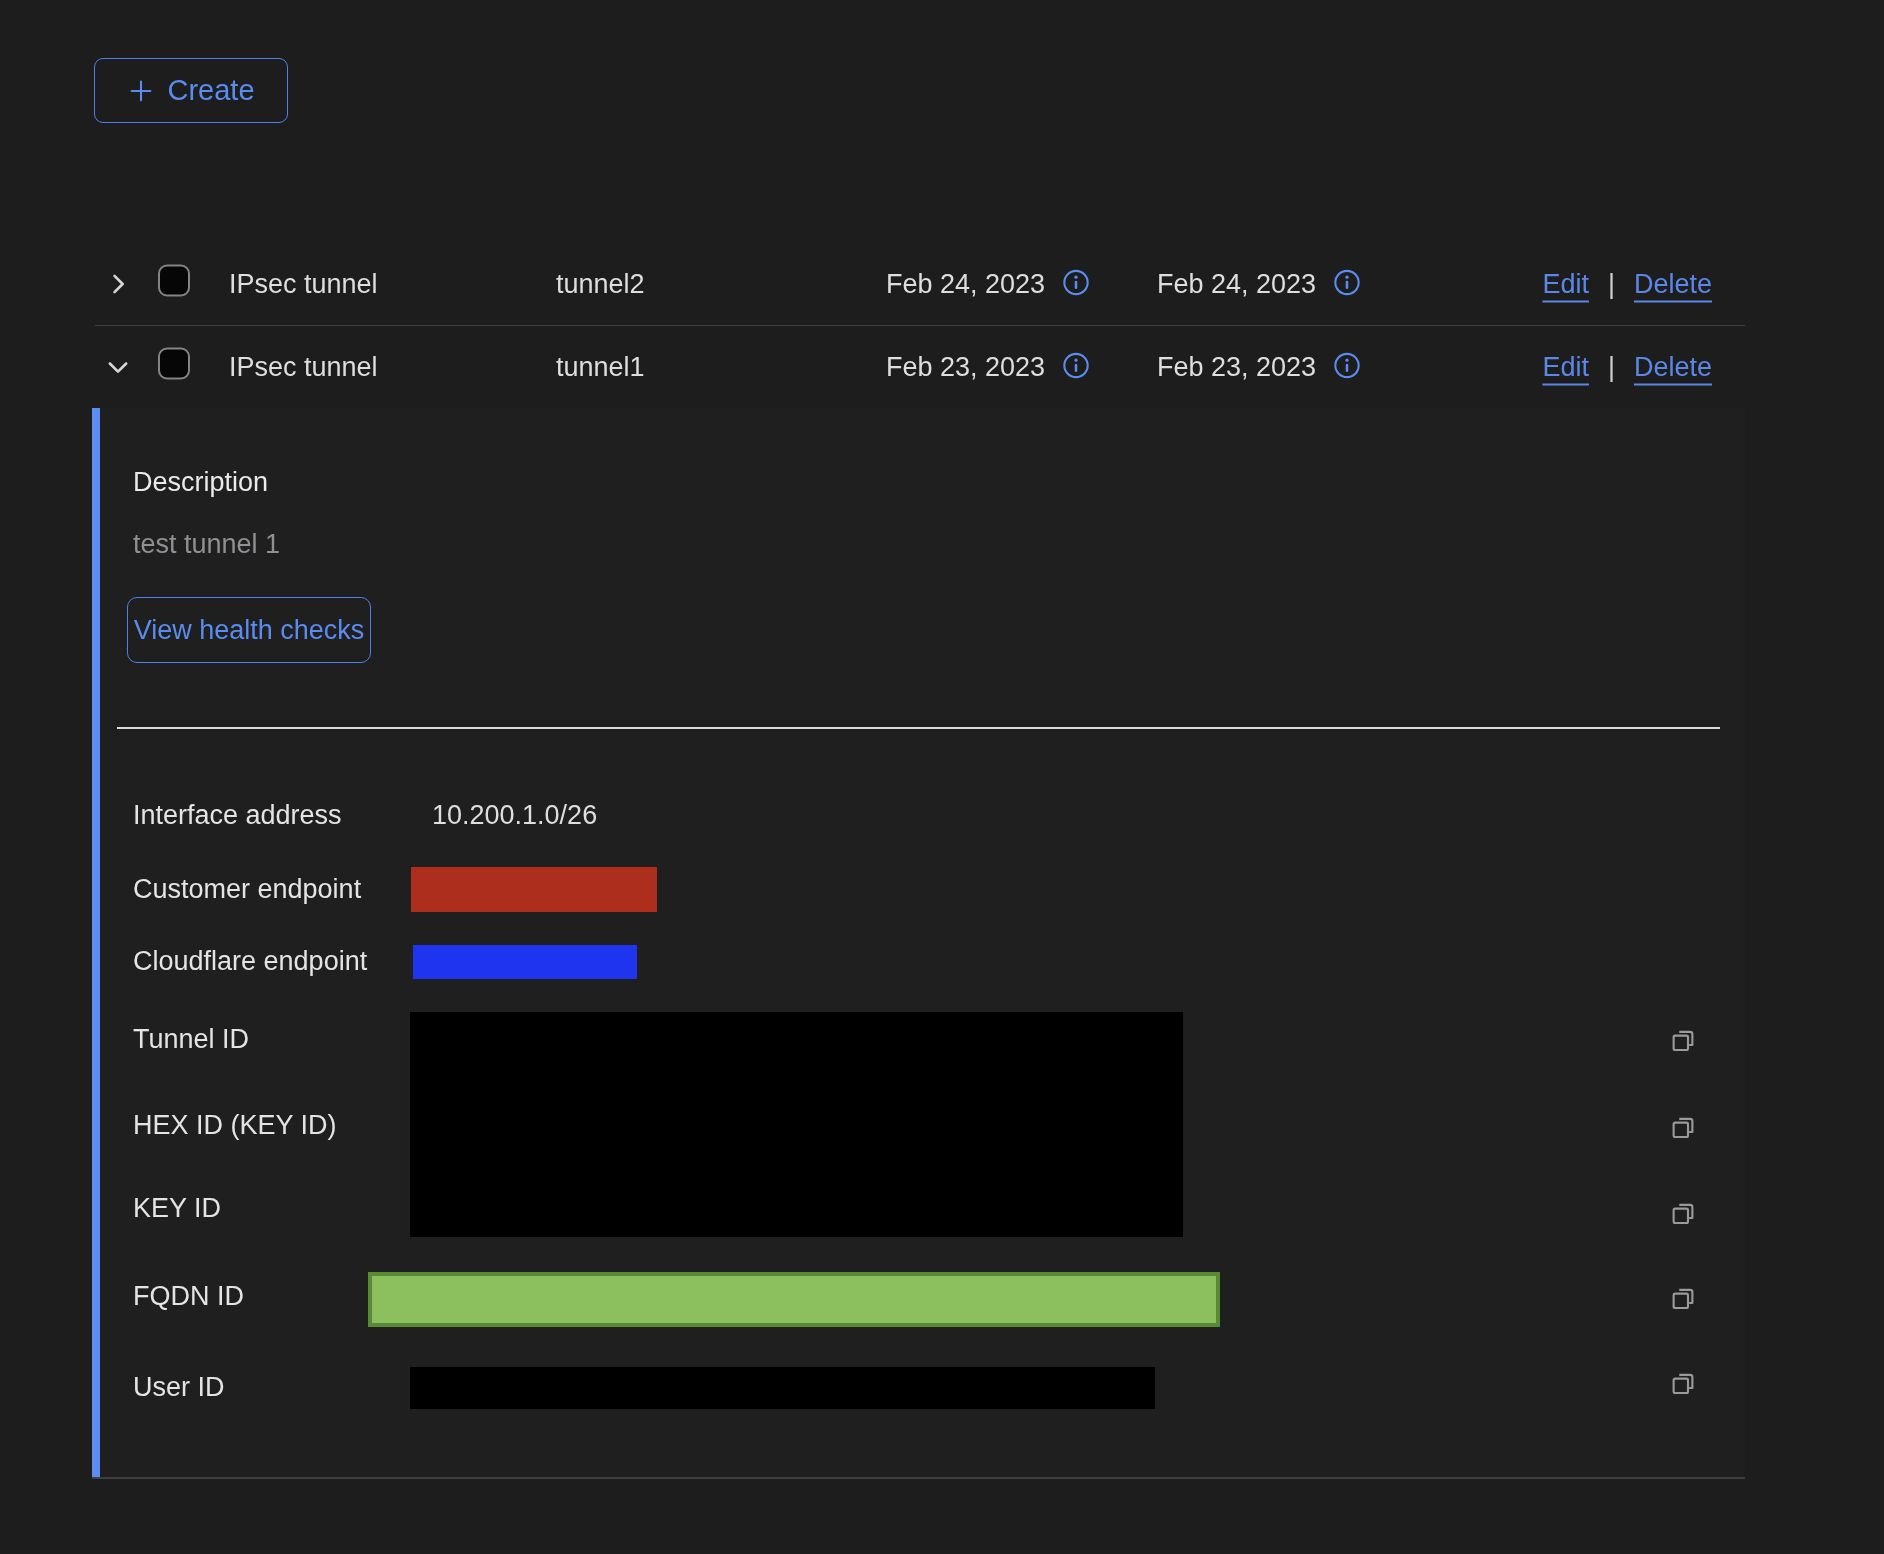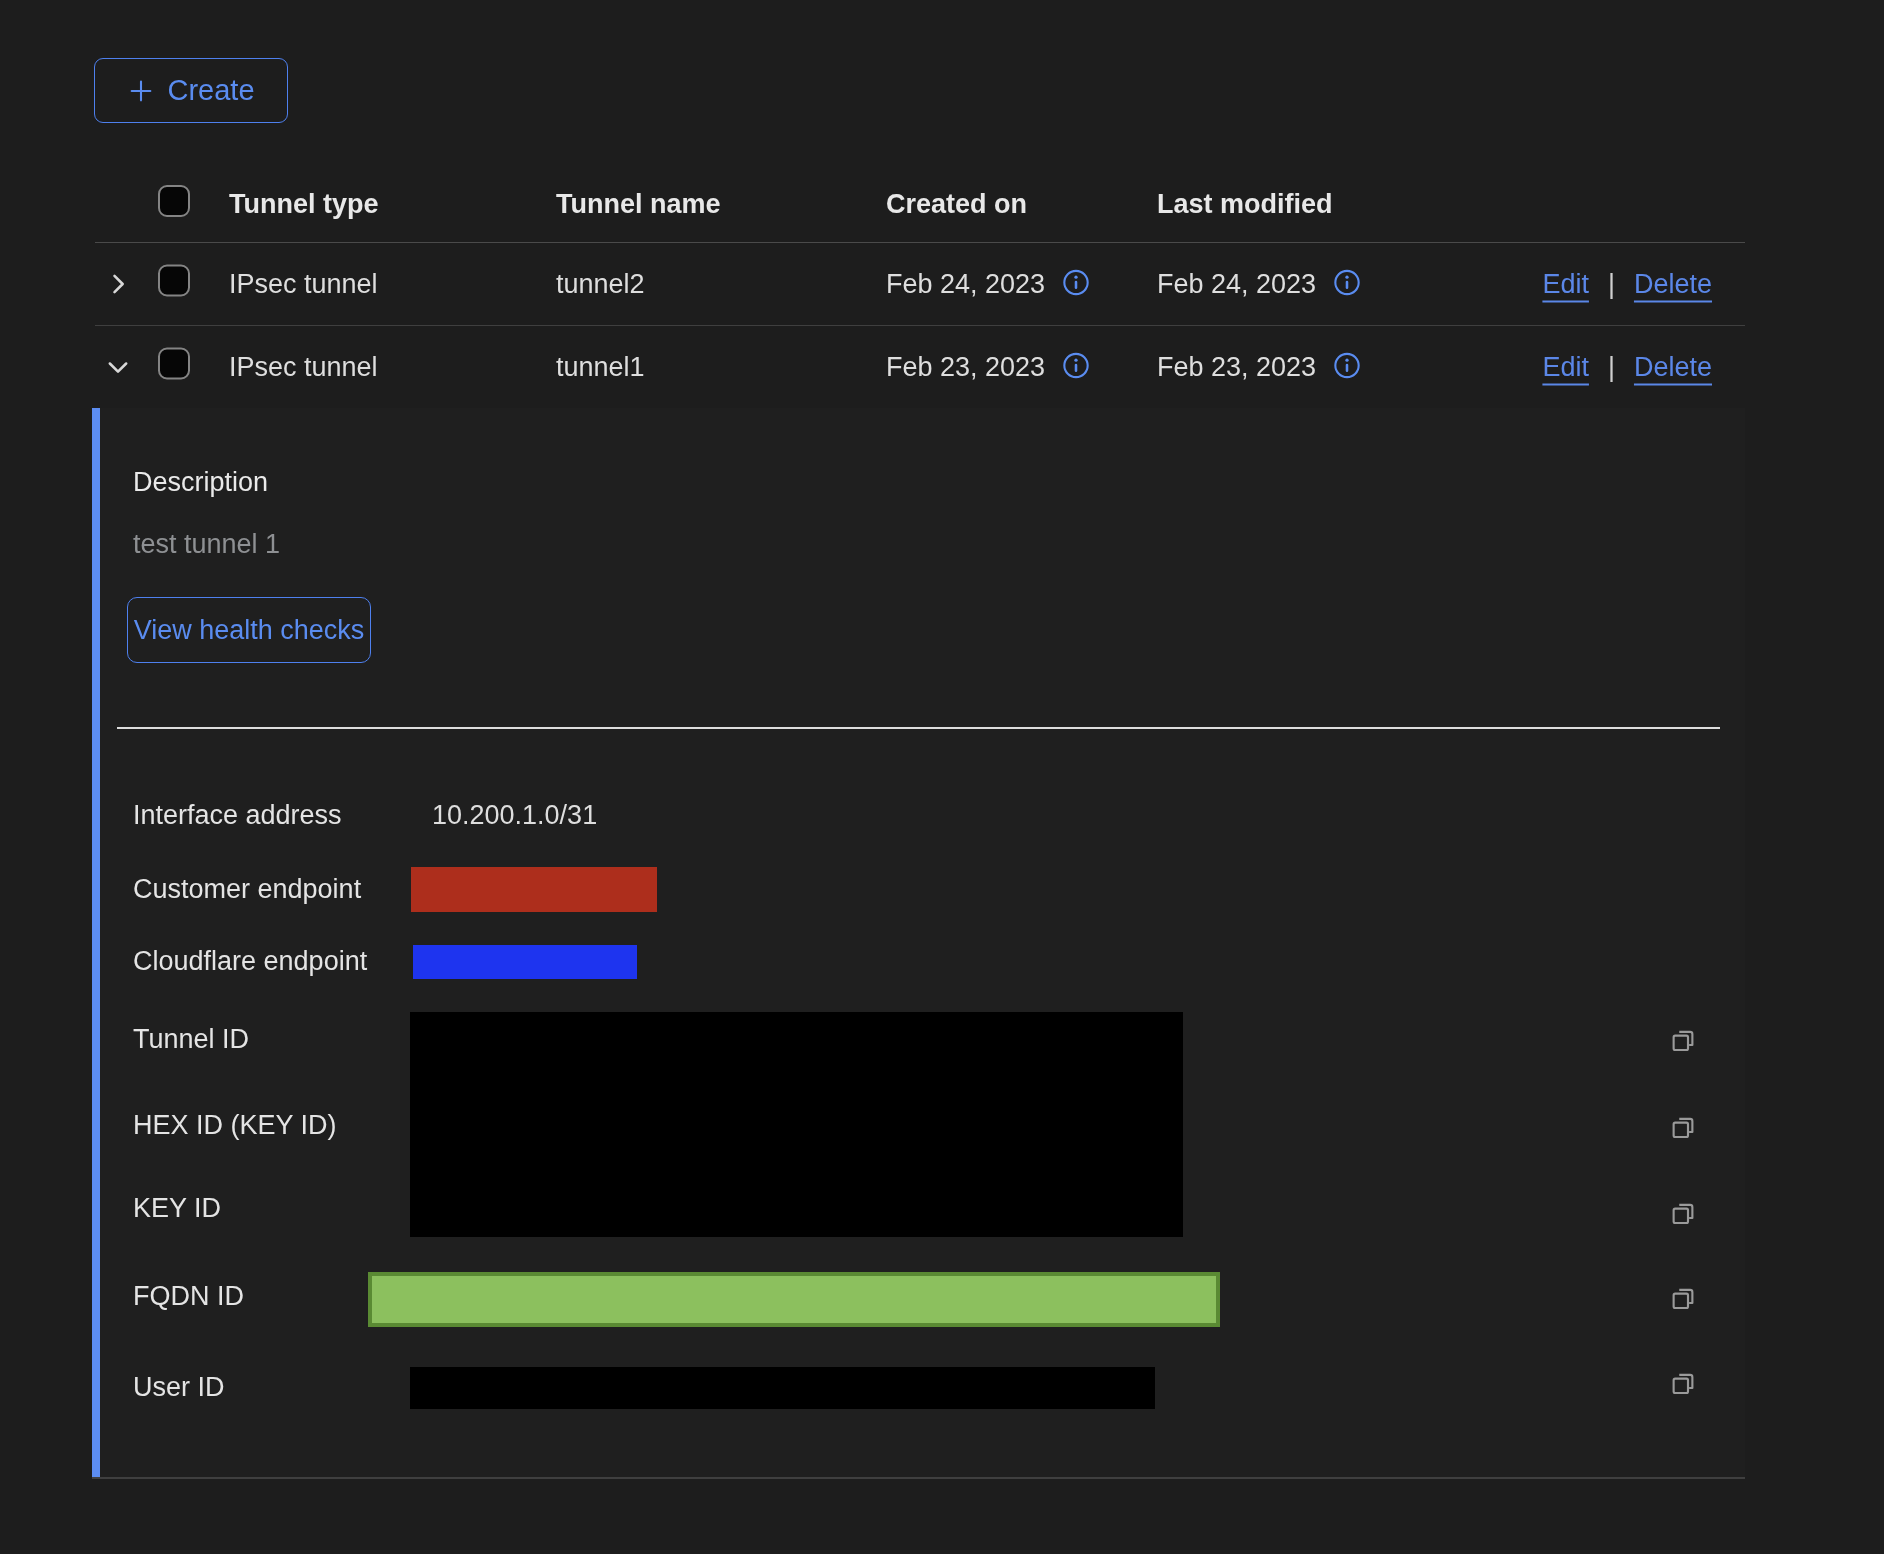--- a/index.html
+++ b/index.html
@@ -69,27 +69,20 @@
 <div class="screen">
 
   <button class="create-btn">
     <svg width="28" height="28" viewBox="0 0 24 24" fill="none" stroke="#5a8cf0" stroke-width="1.8" stroke-linecap="round">
         <line x1="12" y1="4" x2="12" y2="20"></line>
         <line x1="4" y1="12" x2="20" y2="12"></line>
       </svg>
     <span>Create</span>
   </button>
 
-  <div class="thead">
-    <span class="cell" style="left:63px;bottom:18px;"><span class="checkbox"></span></span>
-    <span class="cell" style="left:134px;">Tunnel type</span>
-    <span class="cell" style="left:461px;">Tunnel name</span>
-    <span class="cell" style="left:791px;">Created on</span>
-    <span class="cell" style="left:1062px;">Last modified</span>
-  </div>
 
   <div class="trow row-1">
     <button class="cellc c-exp icon-btn">
       <svg width="28" height="28" viewBox="0 0 24 24" fill="none" stroke="#d8d8d8" stroke-width="2.2" stroke-linecap="round" stroke-linejoin="round">
           <polyline points="9 5 16 12 9 19"></polyline>
         </svg>
     </button>
     <span class="cellc c-check"><span class="checkbox"></span></span>
     <span class="cellc c-type">IPsec tunnel</span>
     <span class="cellc c-name">tunnel2</span>
@@ -154,21 +147,21 @@
   <span class="abs desc-label">Description</span>
   <span class="abs desc-value">test tunnel 1</span>
 
   <button class="abs health-btn">
     <span>View health checks</span>
   </button>
 
   <div class="abs white-divider"></div>
 
   <span class="abs dt-label" style="left:133px;top:800px;">Interface address</span>
-  <span class="abs" style="left:432px;top:800px;">10.200.1.0/31</span>
+  <span class="abs" style="left:432px;top:800px;">10.200.1.0/26</span>
 
   <span class="abs dt-label" style="left:133px;top:874px;">Customer endpoint</span>
   <span class="redact r-red"></span>
 
   <span class="abs dt-label" style="left:133px;top:946px;">Cloudflare endpoint</span>
   <span class="redact r-blue"></span>
 
   <span class="abs dt-label" style="left:133px;top:1024px;">Tunnel ID</span>
   <span class="abs dt-label" style="left:133px;top:1110px;">HEX ID (KEY ID)</span>
   <span class="abs dt-label" style="left:133px;top:1193px;">KEY ID</span>

